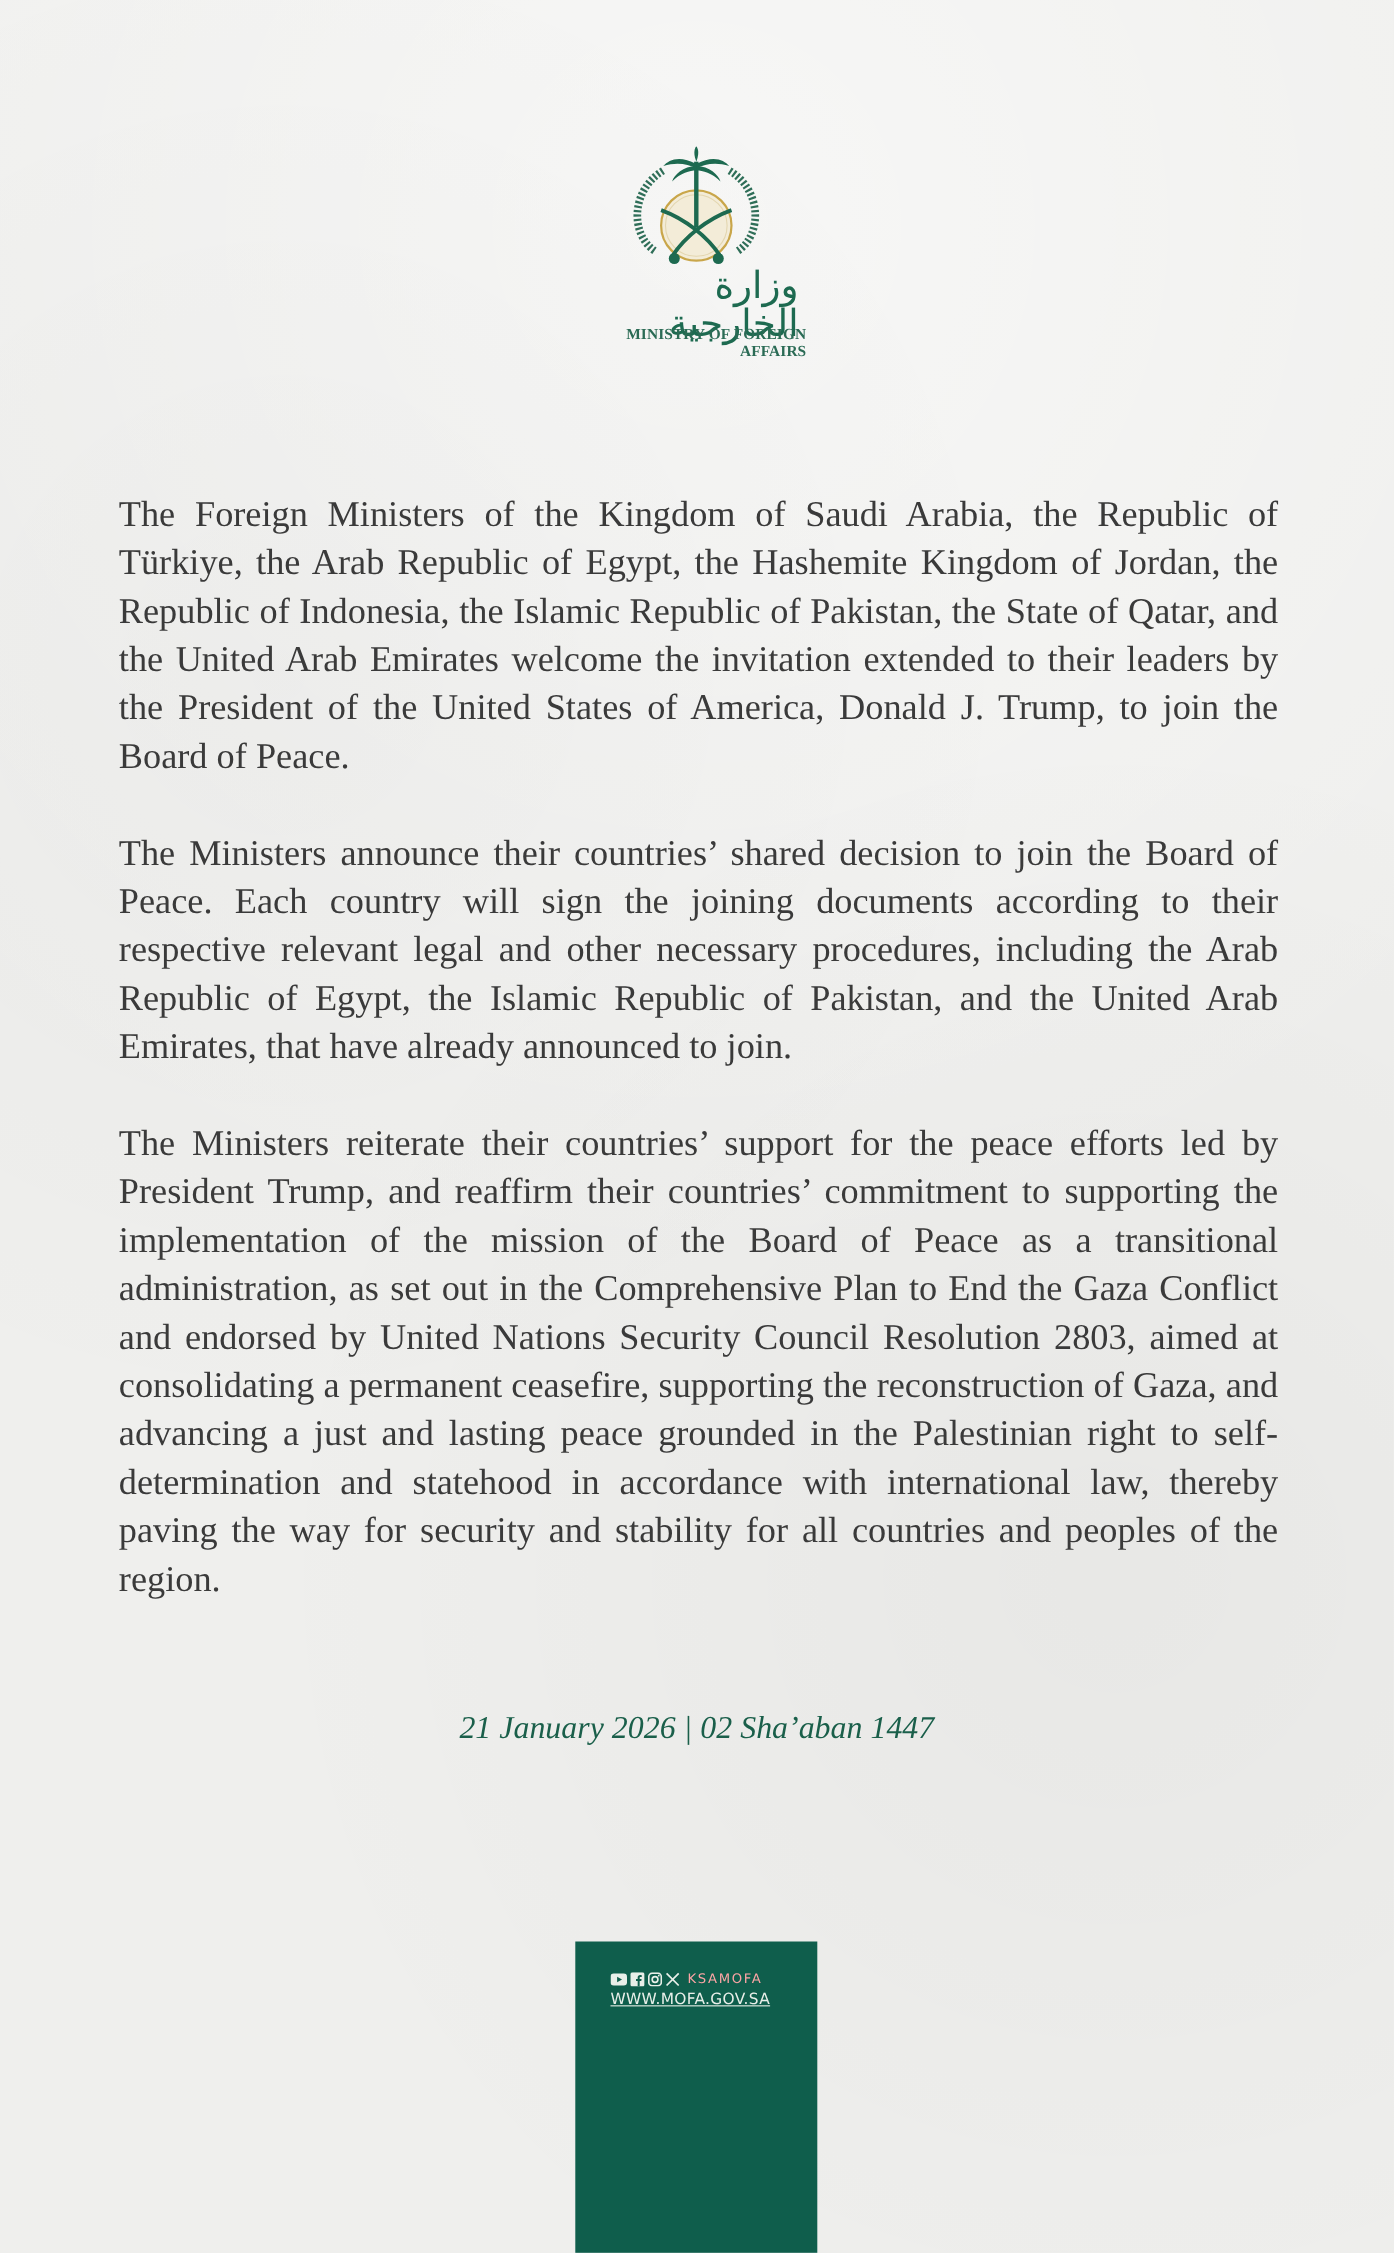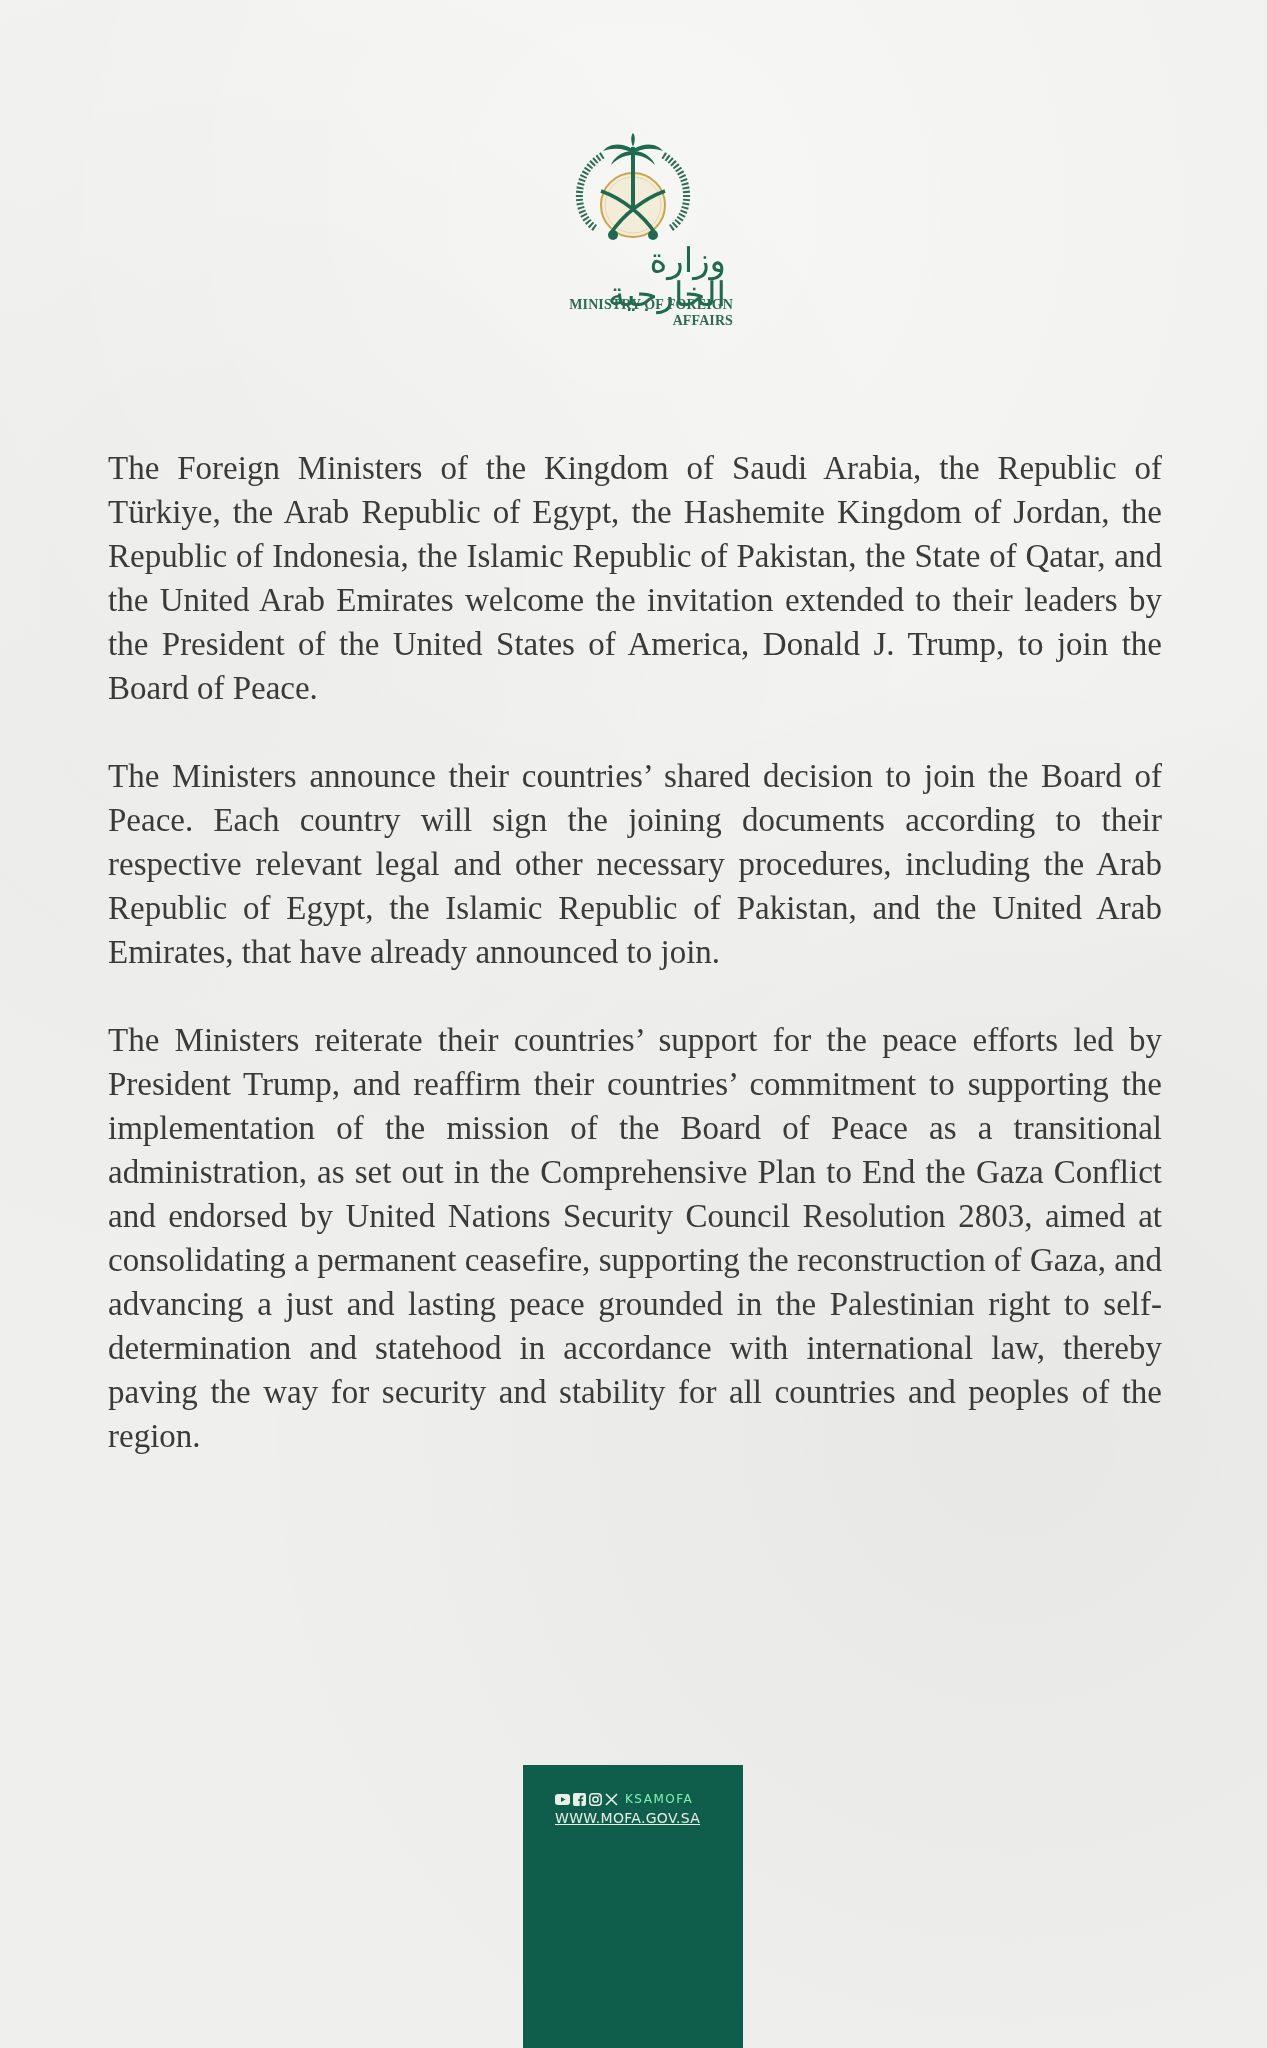--- a/index.html
+++ b/index.html
@@ -19,21 +19,21 @@
     font-family:"Liberation Serif", serif; font-weight:bold; font-size:14px; color:#2b6b55; letter-spacing:0.1px; }
   .body-text { position:absolute; left:108px; width:1054px; top:446px; color:#3a3a3a;
     font-size:33px; line-height:44px; }
   .body-text p { margin:0 0 44px 0; text-align:justify; }
   .sig { position:absolute; left:0; width:1267px; top:1551px; text-align:center;
     color:#1a5f4a; font-style:italic; font-size:29px; line-height:41px; }
   .sig div { margin:0; }
   .green-box { position:absolute; left:523px; top:1765px; width:220px; height:283px; background:#0f5e4c; }
   .social { position:absolute; left:32px; top:27px; display:flex; align-items:center; gap:3px; color:#e8efe9; }
   .social .ic { display:inline-block; width:15px; height:13px; }
-  .handle { font-family:"DejaVu Sans", sans-serif; font-size:12px; letter-spacing:1.5px; margin-left:4px; color:#86efac; }
+  .handle { font-family:"DejaVu Sans", sans-serif; font-size:12px; letter-spacing:1.5px; margin-left:4px; color:#fca5a5; }
   .url { position:absolute; left:32px; top:45px; font-family:"DejaVu Sans", sans-serif; font-size:14px; color:#e8efe9; letter-spacing:0.3px;text-decoration:underline; }
 </style>
 </head>
 <body>
 
 <svg class="logo" viewBox="0 0 200 180">
 
   <path d="M62 95 C40 80 40 40 70 22" stroke="#2f6e58" stroke-width="7" fill="none" stroke-dasharray="2 2"></path>
   <path d="M138 95 C160 80 160 40 130 22" stroke="#2f6e58" stroke-width="7" fill="none" stroke-dasharray="2 2"></path>
 
@@ -55,20 +55,21 @@
 <div class="logo-ar">وزارة الخارجية</div>
 <div class="logo-en">MINISTRY OF FOREIGN AFFAIRS</div>
 
 <div class="body-text">
   <p>The Foreign Ministers of the Kingdom of Saudi Arabia, the Republic of Türkiye, the Arab Republic of Egypt, the Hashemite Kingdom of Jordan, the Republic of Indonesia, the Islamic Republic of Pakistan, the State of Qatar, and the United Arab Emirates welcome the invitation extended to their leaders by the President of the United States of America, Donald J. Trump, to join the Board of Peace.</p>
   <p>The Ministers announce their countries’ shared decision to join the Board of Peace. Each country will sign the joining documents according to their respective relevant legal and other necessary procedures, including the Arab Republic of Egypt, the Islamic Republic of Pakistan, and the United Arab Emirates, that have already announced to join.</p>
   <p>The Ministers reiterate their countries’ support for the peace efforts led by President Trump, and reaffirm their countries’ commitment to supporting the implementation of the mission of the Board of Peace as a transitional administration, as set out in the Comprehensive Plan to End the Gaza Conflict and endorsed by United Nations Security Council Resolution 2803, aimed at consolidating a permanent ceasefire, supporting the reconstruction of Gaza, and advancing a just and lasting peace grounded in the Palestinian right to self-determination and statehood in accordance with international law, thereby paving the way for security and stability for all countries and peoples of the region.</p>
 </div>
 
 <div class="sig">
+  <div>21 January 2026 | 02 Sha’aban 1447</div>
 </div>
 
 <div class="green-box">
   <div class="social">
     <svg class="ic" viewBox="0 0 15 13">
         <rect x="0" y="1" width="15" height="11" rx="3" fill="#e8efe9"></rect>
         <path d="M6 4 L10.5 6.5 L6 9 Z" fill="#0f5e4c"></path>
       </svg>
     <svg class="ic" viewBox="0 0 13 13" style="width:13px">
         <rect x="0" y="0" width="13" height="13" rx="2" fill="#e8efe9"></rect>

